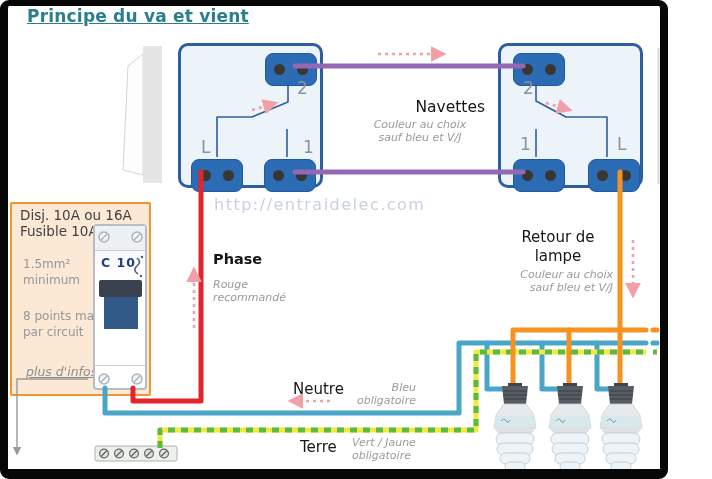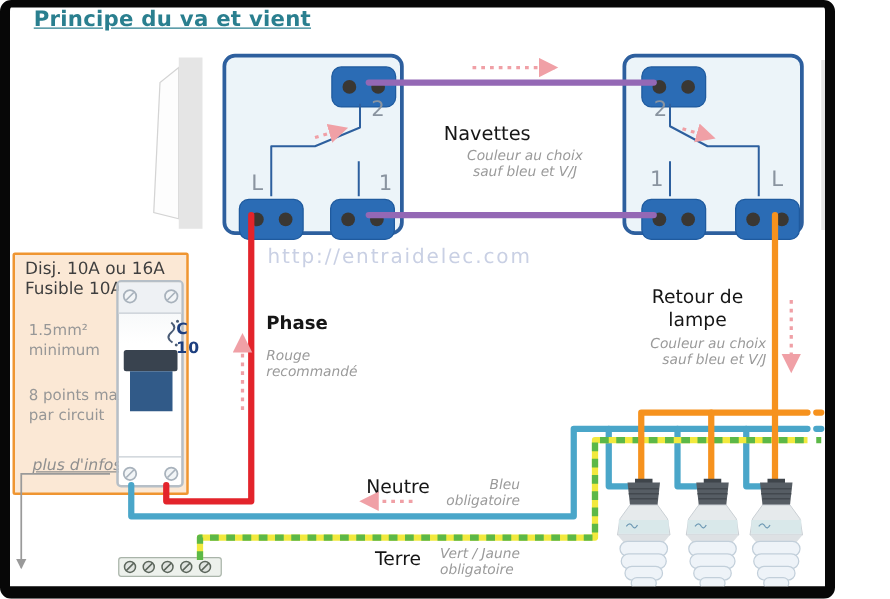--- a/index.html
+++ b/index.html
@@ -43,21 +43,21 @@
     font-style:italic;text-decoration:underline;cursor:pointer;
   }
   
   .breaker{
     position:absolute;left:85px;top:218px;width:54px;height:166px;box-sizing:border-box;
     background:linear-gradient(#f0f3f5,#ffffff 30%);border:2px solid #b6bfc7;
     border-radius:4px;z-index:12;
   }
   .brk-top{position:absolute;left:0;top:0;width:100%;height:24px;border-bottom:1px solid #c6cdd4;background:#eef1f4;}
   .brk-bot{position:absolute;left:0;bottom:0;width:100%;height:22px;border-top:1px solid #c6cdd4;}
-  .brk-label{position:absolute;left:6px;top:29px;font-size:12.5px;font-weight:bold;color:#1e3f7f;letter-spacing:1px;margin-left:40px;}
+  .brk-label{position:absolute;left:6px;top:29px;font-size:12.5px;font-weight:bold;color:#1e3f7f;letter-spacing:1px;}
   
   .lbl-main{position:absolute;font-size:14.5px;color:#161616;z-index:20;}
   .lbl-sub{position:absolute;font-size:11px;font-style:italic;color:#9a9a9a;line-height:13px;z-index:20;}
   .wires{position:absolute;left:0;top:0;z-index:30;pointer-events:none;}
 </style>
 </head>
 <body>
 
 <div class="frame">
 
@@ -116,21 +116,21 @@
     </div>
     <div class="ib-link">plus d'infos</div>
   </div>
 
   <div class="breaker">
     <div class="brk-top"></div>
     <div class="brk-bot"></div>
     <span class="brk-label">C 10</span>
   </div>
 
-  <div class="lbl-main" style="left:347px;top:92px;width:130px;text-align:left;font-size:15.5px;">Navettes</div>
+  <div class="lbl-main" style="left:347px;top:92px;width:130px;text-align:right;font-size:15.5px;">Navettes</div>
   <div class="lbl-sub" style="left:347px;top:112px;width:130px;text-align:center;">
     <div>Couleur au choix</div>
     <div>sauf bleu et V/J</div>
   </div>
 
   <div class="lbl-main" style="left:205px;top:245px;font-weight:bold;">Phase</div>
   <div class="lbl-sub" style="left:205px;top:272px;">
     <div>Rouge</div>
     <div>recommandé</div>
   </div>

